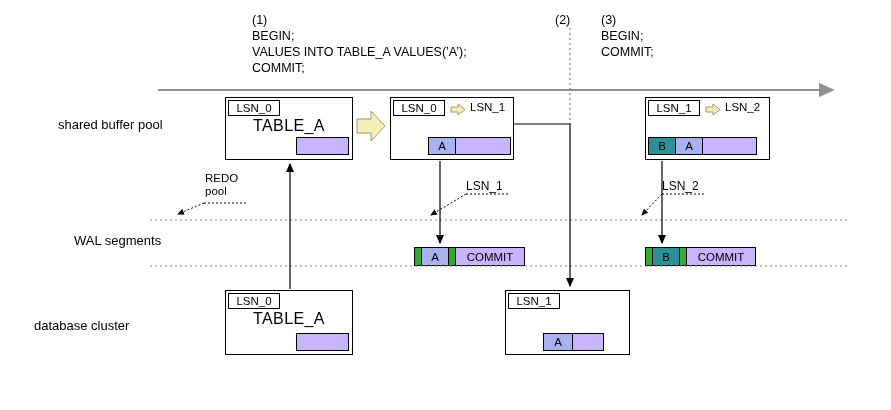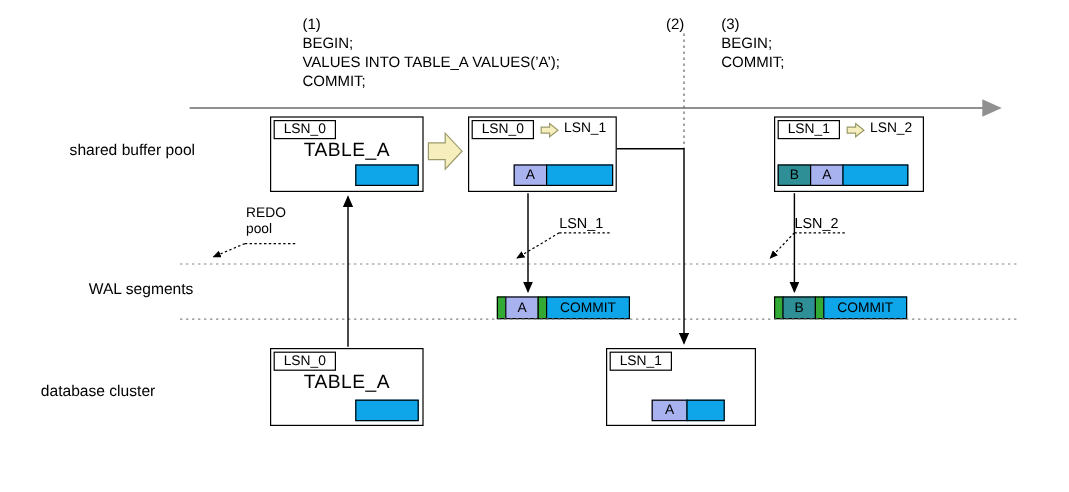--- a/index.html
+++ b/index.html
@@ -13,21 +13,21 @@
   .small-label { font-size:12px; white-space:nowrap; }
   .tiny-label { font-size:11.5px; line-height:13px; white-space:nowrap; }
   .box { position:absolute; border:1px solid #000000; background:#fff; box-sizing:border-box; }
   .lsn-tab {
     position:absolute; border:1px solid #000; background:#fff;
     font-size:11.5px; line-height:15px; text-align:center; box-sizing:border-box;
   }
   .table-label { position:absolute; top:19px; left:0; right:0; text-align:center; font-size:16px; letter-spacing:0.4px; }
   .cellrow { position:absolute; display:flex; }
   .cell {
-    height:18px; border:1px solid #000; box-sizing:border-box; background:#0ea5e9;
+    height:18px; border:1px solid #000; box-sizing:border-box; background:#c4b5fd;
     display:flex; align-items:center; justify-content:center; font-size:11.5px;
     margin-left:-1px;
   }
   .cell:first-child { margin-left:0; }
   .cell.blue  { background:var(--cell-blue); }
   .cell.teal  { background:var(--cell-teal); }
   .cell.green { background:var(--cell-green); }
   .wal .cell { height:19px; }
   .hdr-lsn-to { position:absolute; top:3px; font-size:11.5px; }
   svg.overlay { position:absolute; left:0; top:0; pointer-events:none; z-index:5; }

